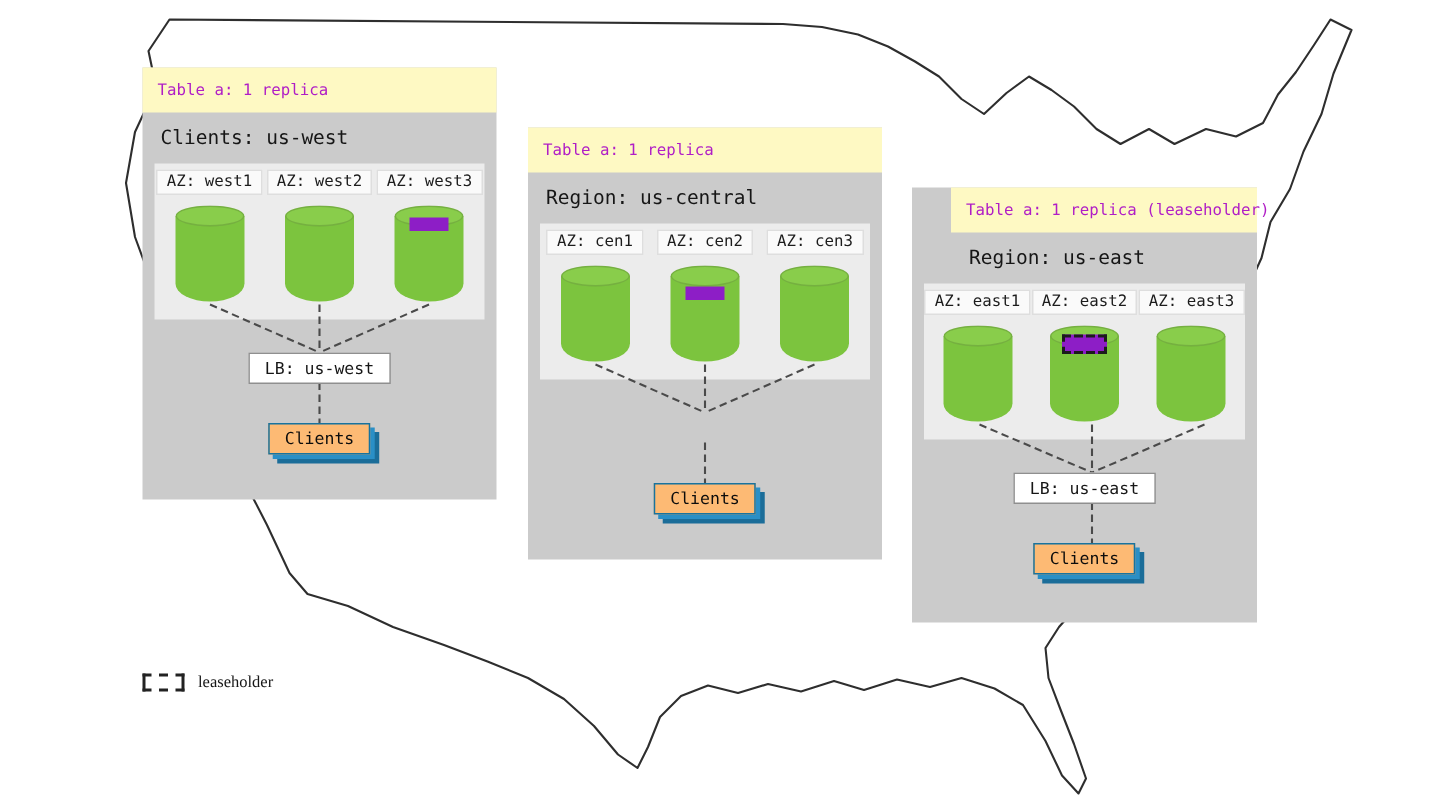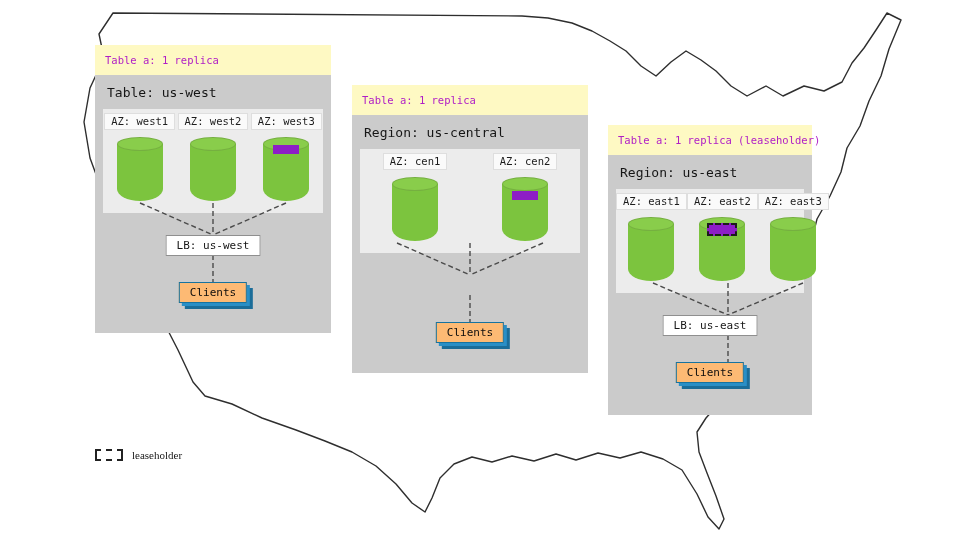--- a/index.html
+++ b/index.html
@@ -6,21 +6,21 @@
   #canvas{
     position:relative;width:960px;height:540px;background:#ffffff;overflow:hidden;
     font-family:"DejaVu Sans Mono","Liberation Mono",monospace;
   }
   .map-svg{position:absolute;left:0;top:0;width:960px;height:540px;}
   .map-svg path{fill:none;stroke:#2e2e2e;stroke-width:1.4;stroke-linejoin:round;}
 
   .panel{position:absolute;background:#cbcbcb;}
   .panel-west{left:95px;top:45px;width:236px;height:288px;}
   .panel-central{left:352px;top:85px;width:236px;height:288px;}
-  .panel-east{left:608px;top:125px;width:204px;height:290px;}
+  .panel-east{left:608px;top:125px;width:204px;height:290px;padding-left:26px;}
 
   .panel-title{
     height:30px;line-height:30px;background:#fef9c3;color:#b01ec6;
     font-size:10.5px;padding:0 10px;white-space:nowrap;
   }
   .region-label{padding:10px 12px 0;font-size:13px;color:#161616;white-space:nowrap;}
 
   .az-box{
     position:absolute;left:8px;top:64px;right:8px;height:104px;
     background:#ececec;display:flex;
@@ -71,21 +71,21 @@
 <body>
 
 <div id="canvas">
 
   <svg class="map-svg" viewBox="0 0 960 540" width="960" height="540">
     <path d="M113 13 L99 34 L104 58 L90 88 L84 122 L90 158 L104 196 L122 238 L143 280 L160 315 L178 350 L193 382 L205 396 L232 404 L262 418 L296 430 L325 441 L352 452 L376 466 L396 484 L412 503 L425 512 L432 498 L440 478 L454 464 L472 457 L492 462 L512 456 L534 461 L556 454 L576 460 L598 453 L620 458 L641 452 L663 459 L682 470 L697 494 L708 517 L719 529 L724 519 L716 496 L707 473 L699 452 L697 432 L706 418 L722 400 L739 381 L753 359 L766 336 L777 312 L790 291 L801 267 L811 243 L817 219 L830 196 L841 172 L847 148 L860 126 L869 101 L881 76 L889 49 L901 20 L887 13 L876 30 L864 48 L852 63 L842 82 L824 91 L804 86 L783 96 L766 86 L747 96 L731 86 L716 71 L701 60 L686 51 L671 62 L656 76 L641 66 L626 51 L610 41 L592 31 L572 23 L548 18 L522 16 Z"></path>
   </svg>
 
   <div class="panel panel-west">
     <div class="panel-title">Table a: 1 replica</div>
-    <div class="region-label">Table: us-west</div>
+    <div class="region-label">Clients: us-west</div>
     <div class="az-box">
       <div class="az-col">
         <div class="az-label">AZ: west1</div>
         <div class="cylinder">
           <div class="cyl-body"></div>
           <div class="cyl-top"></div>
 
         </div>
       </div>
       <div class="az-col">
@@ -128,20 +128,28 @@
         </div>
       </div>
       <div class="az-col">
         <div class="az-label">AZ: cen2</div>
         <div class="cylinder">
           <div class="cyl-body"></div>
           <div class="cyl-top"></div>
           <div class="chip"></div>
         </div>
       </div>
+      <div class="az-col">
+        <div class="az-label">AZ: cen3</div>
+        <div class="cylinder">
+          <div class="cyl-body"></div>
+          <div class="cyl-top"></div>
+
+        </div>
+      </div>
     </div>
     <svg class="connectors" width="236" height="288" viewBox="0 0 236 288">
       <line x1="45" y1="158" x2="118" y2="190"></line>
       <line x1="118" y1="158" x2="118" y2="190"></line>
       <line x1="191" y1="158" x2="118" y2="190"></line>
       <line x1="118" y1="210" x2="118" y2="237"></line>
     </svg>
     <div class="clients-box">Clients</div>
   </div>
 

